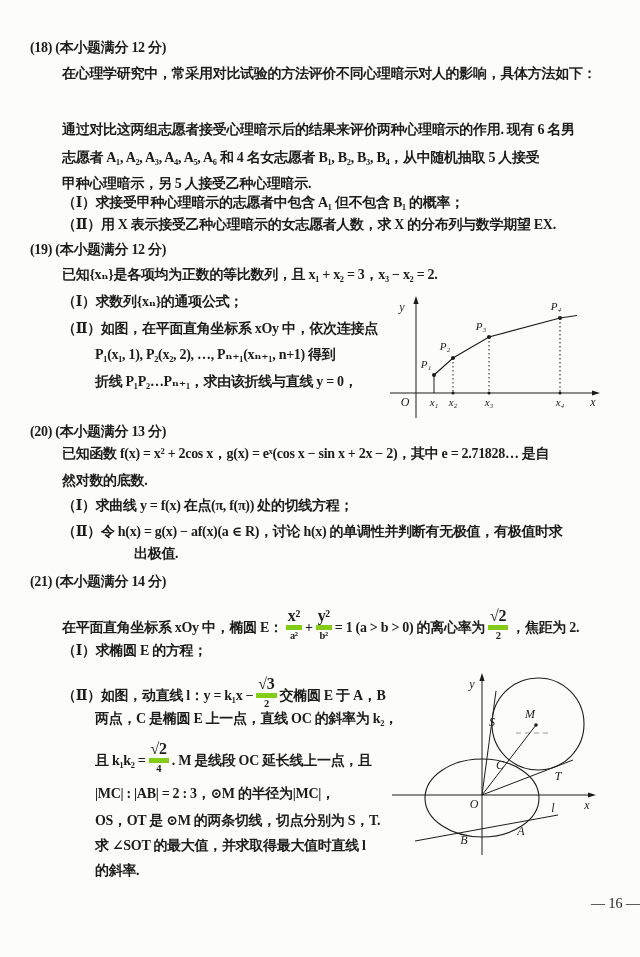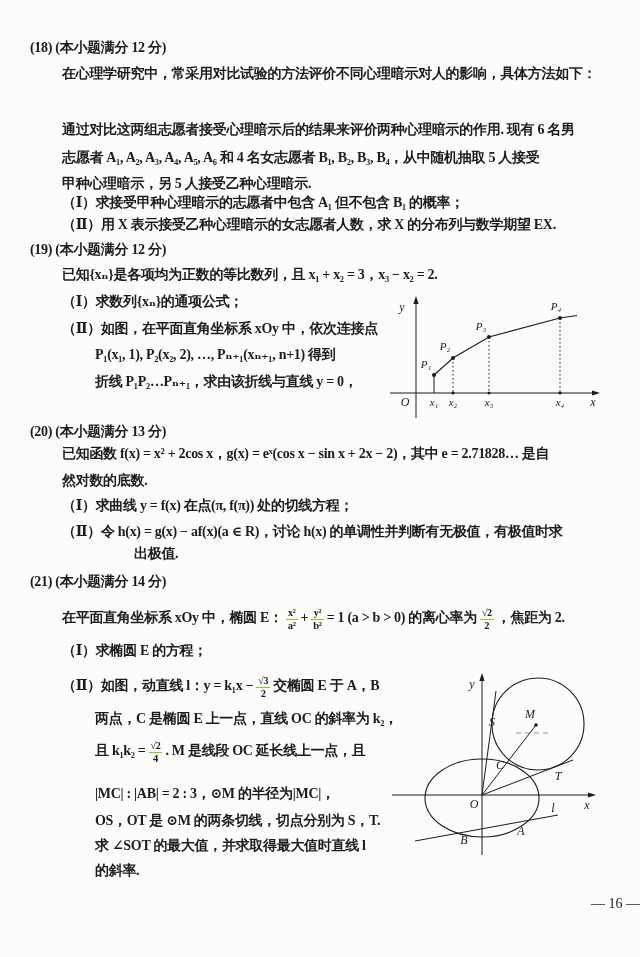--- a/index.html
+++ b/index.html
@@ -6,22 +6,22 @@
   .page{
     position:relative;width:640px;height:957px;margin:0 auto;
     background:#fcfcfa;color:#1c1c1c;overflow:hidden;
     font-family:"Liberation Serif","DejaVu Serif",serif;
   }
   .line{
     position:absolute;white-space:nowrap;
     font-size:14px;line-height:20px;letter-spacing:-0.3px;font-weight:bold;
   }
   .frac{display:inline-block;vertical-align:-7px;text-align:center;line-height:1;margin:0 3px;}
-  .frac .num{display:block;font-size:10px;padding:0 2px 1px;}
-  .frac .den{display:block;font-size:10.5px;border-top:1px solid #84cc16;padding:1px 2px 0;}
+  .frac .num{display:block;font-size:16px;padding:0 2px 1px;}
+  .frac .den{display:block;font-size:10.5px;border-top:5px solid #84cc16;padding:1px 2px 0;}
   .footer{position:absolute;top:896px;left:0;width:100%;text-align:right;font-size:14px;}
   svg{position:absolute;overflow:visible;}
   svg text{font-family:"Liberation Serif","DejaVu Serif",serif;font-style:italic;fill:#1c1c1c;}
 </style>
 </head>
 <body>
 
 <div class="page">
 
   <div class="line" style="left:30px;top:38px">(18) (本小题满分 12 分)</div>

